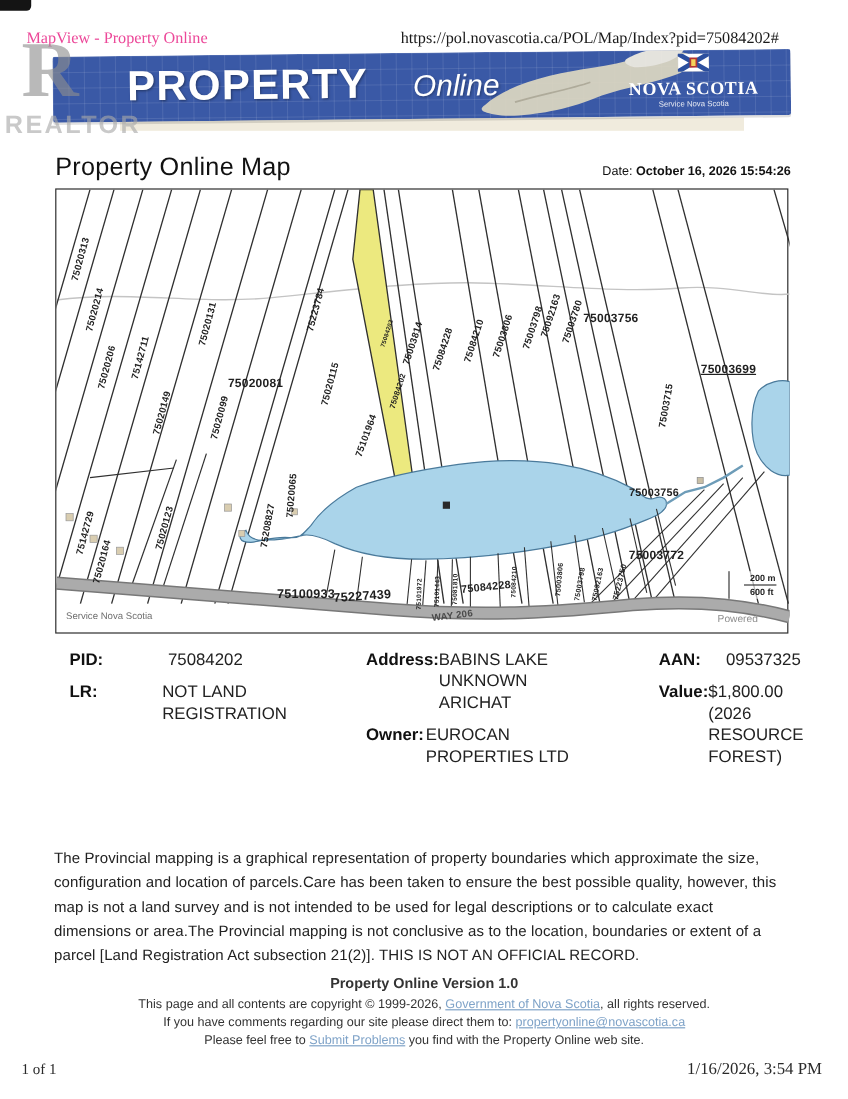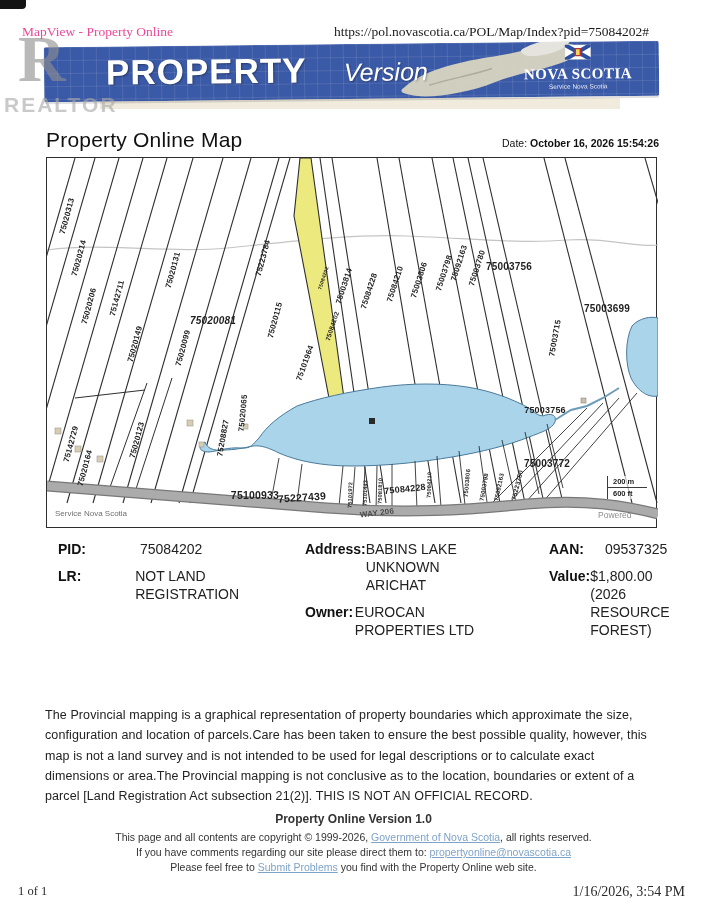--- a/index.html
+++ b/index.html
@@ -50,21 +50,21 @@
 
   
   .map-frame {
     position:absolute; left:46px; top:157px; width:611px; height:371px;
     border:1.6px solid #2e2e2e; background:#ffffff;
   }
   .map-frame svg { position:absolute; left:0; top:0; }
   .map-label-layer { position:absolute; left:0; top:0; width:100%; height:100%; }
   .map-label { position:absolute; font-weight:700; color:#1f1f1f; white-space:nowrap; letter-spacing:.2px; }
   .map-label.road { color:#4a4a4a; }
-  .scalebar { position:absolute; left:560px; top:318px; width:40px; border-left:1.5px solid #3b3b3b; font-size:7.5px; font-weight:700; color:#222; background:rgba(255,255,255,.65); }
+  .scalebar { position:absolute; left:560px; top:318px; width:40px; border-left:1.5px solid #3b3b3b; font-size:7.5px; font-weight:700; color:#222; background:rgba(255,255,255,.65);padding-left:12px; }
   .scalebar .row1 { border-bottom:1.5px solid #3b3b3b; padding:1px 0 1px 5px; }
   .scalebar .row2 { padding:1px 0 1px 5px; }
   .map-attrib { position:absolute; left:5px; top:351px; font-size:8px; color:#6f6f6f; background:rgba(255,255,255,.7); padding:0 3px; }
   .map-powered { position:absolute; left:551px; top:352px; font-size:8.5px; color:#8e8e8e; }
 
   
   .info { position:absolute; top:541px; font-size:14px; line-height:1.28; }
   .info .row { display:flex; margin-bottom:9px; }
   .info .lbl { font-weight:700; color:#111; }
   .info .val { color:#222; }
@@ -100,21 +100,21 @@
     <div class="wm-word">REALTOR</div>
   </div>
 
   <div class="banner">
     <svg class="ns-blob" width="230" height="62" viewBox="0 0 230 62">
       <path d="M30 48 C50 30 90 22 120 18 C150 14 175 4 195 6 C210 8 205 20 185 26 C160 34 140 36 120 44 C95 54 55 60 38 56 C28 54 24 52 30 48 Z" fill="#ded8c2"></path>
       <path d="M150 10 C165 2 185 0 196 4 C190 14 170 18 155 18 C148 16 144 13 150 10 Z" fill="#f3efe2"></path>
       <path d="M55 46 C75 40 100 36 118 30" stroke="#b9b29a" stroke-width="1.5" fill="none"></path>
     </svg>
     <div class="banner-title">PROPERTY</div>
-    <div class="banner-sub">Version</div>
+    <div class="banner-sub">Online</div>
     <div class="banner-right">
       <svg class="flag" width="26" height="15" viewBox="0 0 26 15">
         <rect width="26" height="15" fill="#ffffff" stroke="#c9c9c9" stroke-width="0.5"></rect>
         <path d="M0 0 L26 15 M26 0 L0 15" stroke="#2c4f9e" stroke-width="4"></path>
         <rect x="10.5" y="4" width="5" height="7" fill="#f5d25a" stroke="#b23434" stroke-width="1.4"></rect>
       </svg>
       <div class="banner-org">NOVA SCOTIA</div>
       <div class="banner-org-sub">Service Nova Scotia</div>
     </div>
   </div>
@@ -214,36 +214,36 @@
     </svg>
 
     <div class="map-label-layer">
         <span class="map-label" style="left: 20px; top: 58px; font-size: 8px; transform: translate(-50%, -50%) rotate(-75deg);">75020313</span>
         <span class="map-label" style="left: 32px; top: 100px; font-size: 8px; transform: translate(-50%, -50%) rotate(-75deg);">75020214</span>
         <span class="map-label" style="left: 42px; top: 148px; font-size: 8px; transform: translate(-50%, -50%) rotate(-75deg);">75020206</span>
         <span class="map-label" style="left: 70px; top: 140px; font-size: 8px; transform: translate(-50%, -50%) rotate(-75deg);">75142711</span>
         <span class="map-label" style="left: 88px; top: 186px; font-size: 8px; transform: translate(-50%, -50%) rotate(-75deg);">75020149</span>
         <span class="map-label" style="left: 126px; top: 112px; font-size: 8px; transform: translate(-50%, -50%) rotate(-75deg);">75020131</span>
         <span class="map-label" style="left: 136px; top: 190px; font-size: 8px; transform: translate(-50%, -50%) rotate(-75deg);">75020099</span>
-        <span class="map-label" style="left: 166px; top: 162px; font-size: 10px; transform: translate(-50%, -50%) rotate(0deg); font-style: italic;">75020081</span>
+        <span class="map-label" style="left: 166px; top: 162px; font-size: 10px; transform: translate(-50%, -50%) rotate(0deg);">75020081</span>
         <span class="map-label" style="left: 216px; top: 100px; font-size: 8px; transform: translate(-50%, -50%) rotate(-75deg);">75223784</span>
         <span class="map-label" style="left: 228px; top: 162px; font-size: 8px; transform: translate(-50%, -50%) rotate(-75deg);">75020115</span>
         <span class="map-label" style="left: 258px; top: 205px; font-size: 8px; transform: translate(-50%, -50%) rotate(-70deg);">75101964</span>
         <span class="map-label" style="left: 276px; top: 120px; font-size: 5px; transform: translate(-50%, -50%) rotate(-72deg);">75084202</span>
         <span class="map-label" style="left: 285px; top: 168px; font-size: 6.5px; transform: translate(-50%, -50%) rotate(-72deg);">75084202</span>
         <span class="map-label" style="left: 297px; top: 128px; font-size: 8px; transform: translate(-50%, -50%) rotate(-72deg);">75003814</span>
         <span class="map-label" style="left: 322px; top: 133px; font-size: 8px; transform: translate(-50%, -50%) rotate(-72deg);">75084228</span>
         <span class="map-label" style="left: 348px; top: 126px; font-size: 8px; transform: translate(-50%, -50%) rotate(-72deg);">75084210</span>
         <span class="map-label" style="left: 372px; top: 122px; font-size: 8px; transform: translate(-50%, -50%) rotate(-72deg);">75003806</span>
         <span class="map-label" style="left: 397px; top: 115px; font-size: 8px; transform: translate(-50%, -50%) rotate(-72deg);">75003798</span>
         <span class="map-label" style="left: 412px; top: 105px; font-size: 8px; transform: translate(-50%, -50%) rotate(-72deg);">75092163</span>
         <span class="map-label" style="left: 430px; top: 110px; font-size: 8px; transform: translate(-50%, -50%) rotate(-72deg);">75003780</span>
         <span class="map-label" style="left: 462px; top: 108px; font-size: 10px; transform: translate(-50%, -50%) rotate(0deg);">75003756</span>
         <span class="map-label" style="left: 508px; top: 180px; font-size: 8px; transform: translate(-50%, -50%) rotate(-80deg);">75003715</span>
-        <span class="map-label" style="left: 560px; top: 150px; font-size: 10px; transform: translate(-50%, -50%) rotate(0deg);">75003699</span>
+        <span class="map-label" style="left: 560px; top: 150px; font-size: 10px; transform: translate(-50%, -50%) rotate(0deg); text-decoration: underline;">75003699</span>
         <span class="map-label" style="left: 498px; top: 252px; font-size: 9px; transform: translate(-50%, -50%) rotate(0deg);">75003756</span>
         <span class="map-label" style="left: 24px; top: 286px; font-size: 8px; transform: translate(-50%, -50%) rotate(-75deg);">75142729</span>
         <span class="map-label" style="left: 38px; top: 310px; font-size: 8px; transform: translate(-50%, -50%) rotate(-75deg);">75020164</span>
         <span class="map-label" style="left: 90px; top: 282px; font-size: 8px; transform: translate(-50%, -50%) rotate(-75deg);">75020123</span>
         <span class="map-label" style="left: 176px; top: 280px; font-size: 8px; transform: translate(-50%, -50%) rotate(-80deg);">75208827</span>
         <span class="map-label" style="left: 196px; top: 255px; font-size: 8px; transform: translate(-50%, -50%) rotate(-85deg);">75020065</span>
         <span class="map-label" style="left: 208px; top: 337px; font-size: 10.5px; transform: translate(-50%, -50%) rotate(0deg);">75100933</span>
         <span class="map-label" style="left: 255px; top: 339px; font-size: 10.5px; transform: translate(-50%, -50%) rotate(-4deg);">75227439</span>
         <span class="map-label" style="left: 303px; top: 337px; font-size: 5.5px; transform: translate(-50%, -50%) rotate(-88deg);">75101972</span>
         <span class="map-label" style="left: 318px; top: 335px; font-size: 5.5px; transform: translate(-50%, -50%) rotate(-88deg);">75101443</span>

